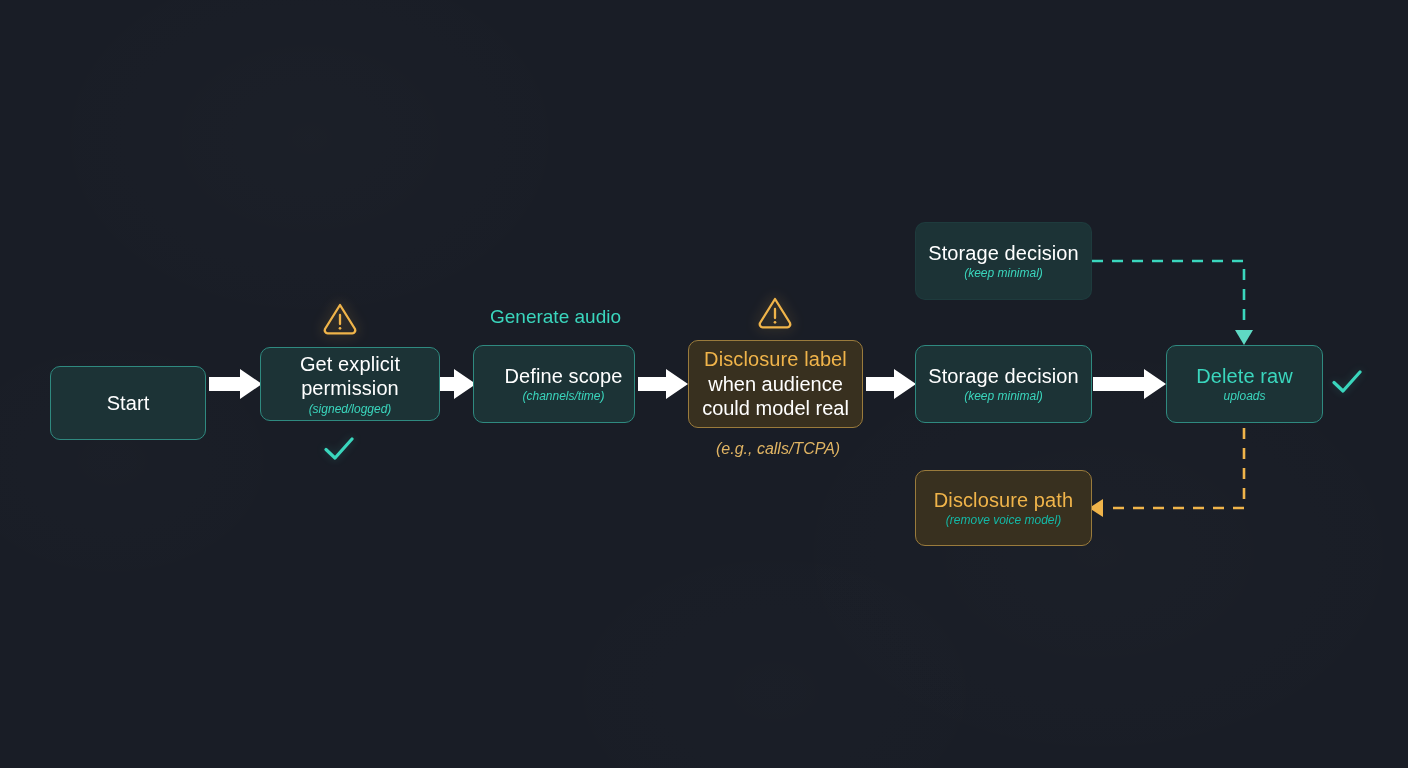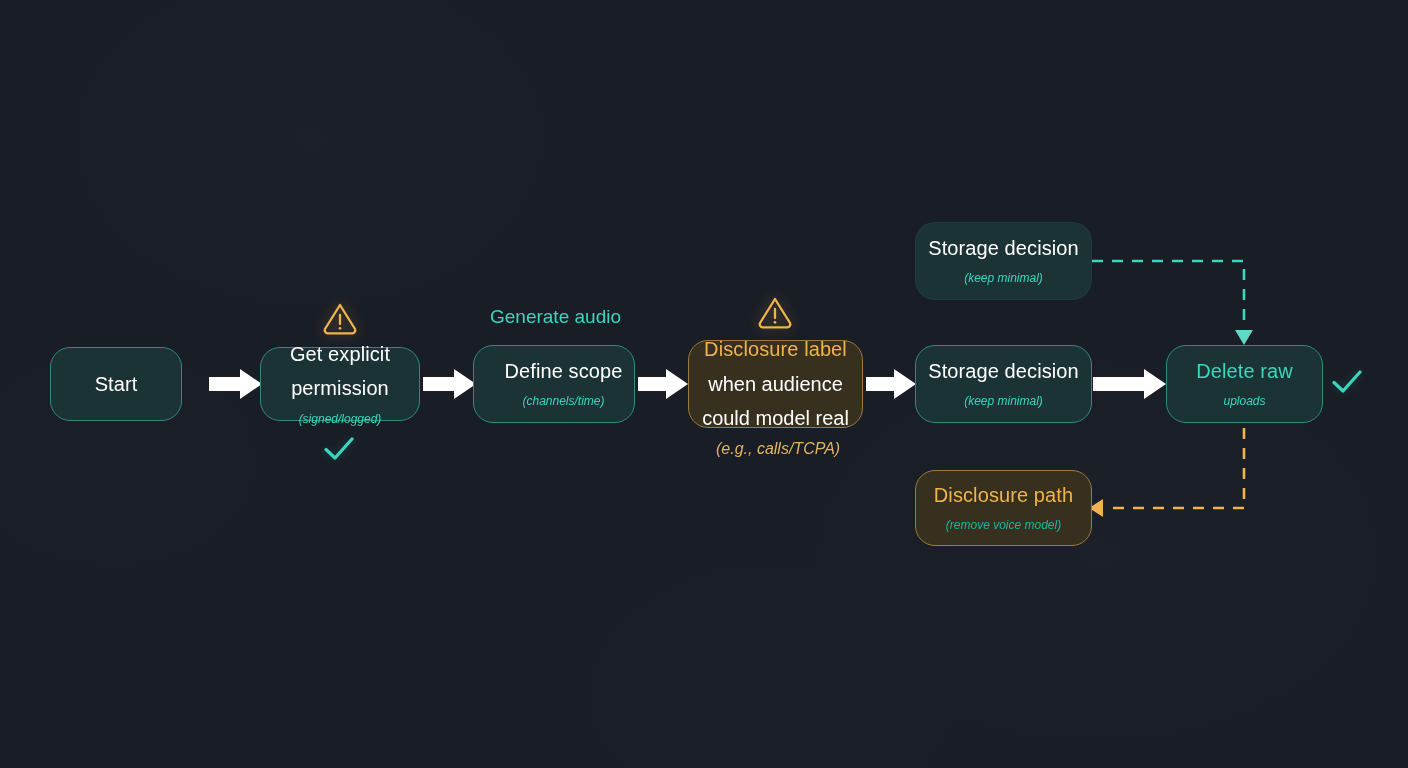--- a/index.html
+++ b/index.html
@@ -31,29 +31,28 @@
   #svg-layer {
     position: absolute;
     inset: 0;
     width: 1408px;
     height: 768px;
   }
 
   
   .node {
     position: absolute;
-    border-radius: 20px;
+    border-radius: 10px;
     display: flex;
     flex-direction: column;
     align-items: center;
     justify-content: center;
     text-align: center;
     line-height: 1.22;
     z-index: 5;
-    gap: 10px;
   }
 
   .node .title {
     font-size: 20px;
     color: #ffffff;
     letter-spacing: 0.1px;
   }
 
   .node .sub {
     font-size: 12px;
@@ -146,25 +145,25 @@
     <path d="M1092 261 L1244 261 L1244 329" fill="none" stroke="#3ad6bd" stroke-width="2.6" stroke-dasharray="11 9" stroke-linecap="butt"></path>
     <path d="M1235 330 L1253 330 L1244 345 Z" fill="#5fd9c4"></path>
   </g>
 
   <g>
     <path d="M1244 428 L1244 508 L1104 508" fill="none" stroke="#f0b44a" stroke-width="2.6" stroke-dasharray="11 9" stroke-linecap="butt"></path>
     <path d="M1103 499 L1103 517 L1089 508 Z" fill="#f0b44a"></path>
   </g>
 </svg>
 
-<div class="node teal" style="left:50px; top:347px; width:132px; height:74px;">
+<div class="node teal" style="left:50px; top:366px; width:156px; height:74px;">
   <div class="title">Start</div>
 </div>
 
-<div class="node teal" style="left:260px; top:347px; width:160px; height:74px;">
+<div class="node teal" style="left:260px; top:347px; width:180px; height:74px;">
   <div class="title">Get explicit</div>
   <div class="title">permission</div>
   <div class="sub">(signed/logged)</div>
 </div>
 
 <div class="glyph warn-icon" style="left:322px; top:301px;">
   <svg width="36" height="34" viewBox="0 0 36 34" xmlns="http://www.w3.org/2000/svg">
     <path d="M18 4 L33 28 A3.2 3.2 0 0 1 30.3 32.4 L5.7 32.4 A3.2 3.2 0 0 1 3 28 Z" fill="none" stroke="#f0b44a" stroke-width="2.3" stroke-linejoin="round"></path>
     <line x1="18" y1="14" x2="18" y2="23" stroke="#f0b44a" stroke-width="2.3" stroke-linecap="round"></line>
     <circle cx="18" cy="27.3" r="1.35" fill="#f0b44a"></circle>

